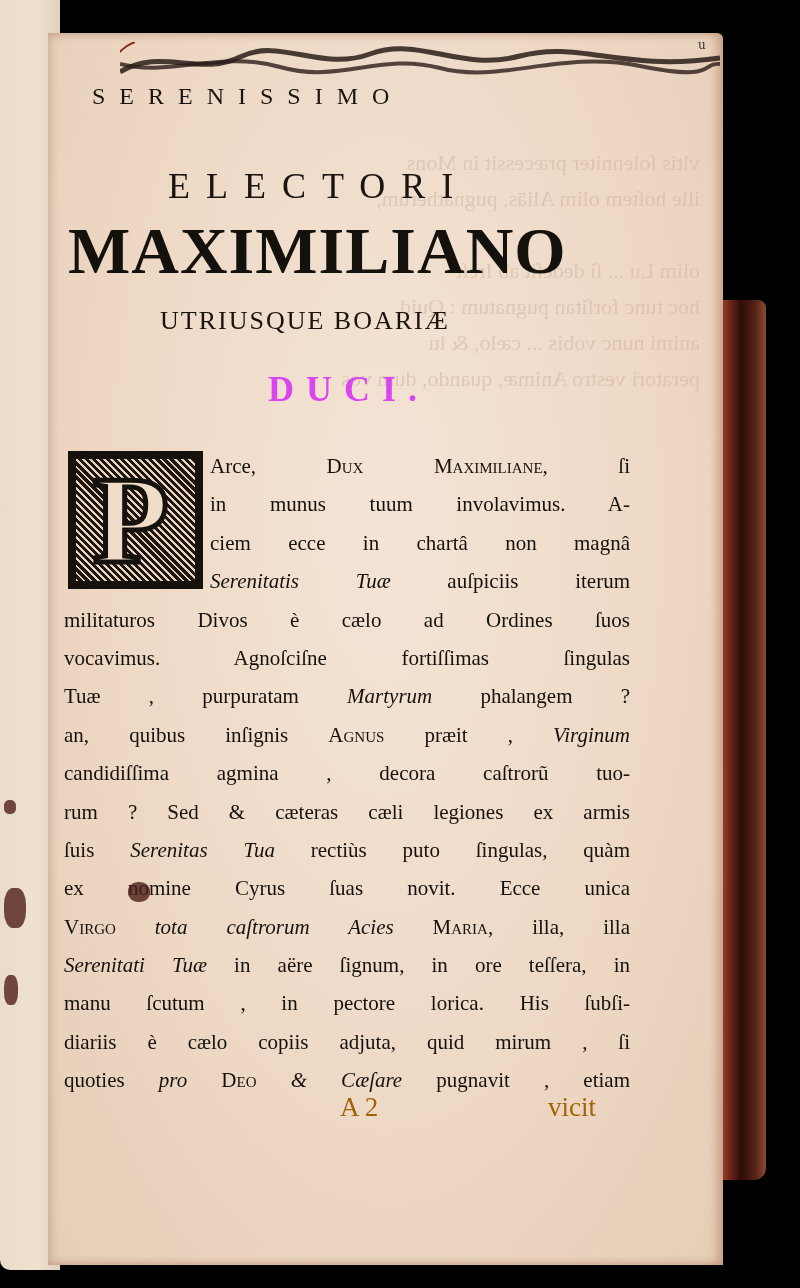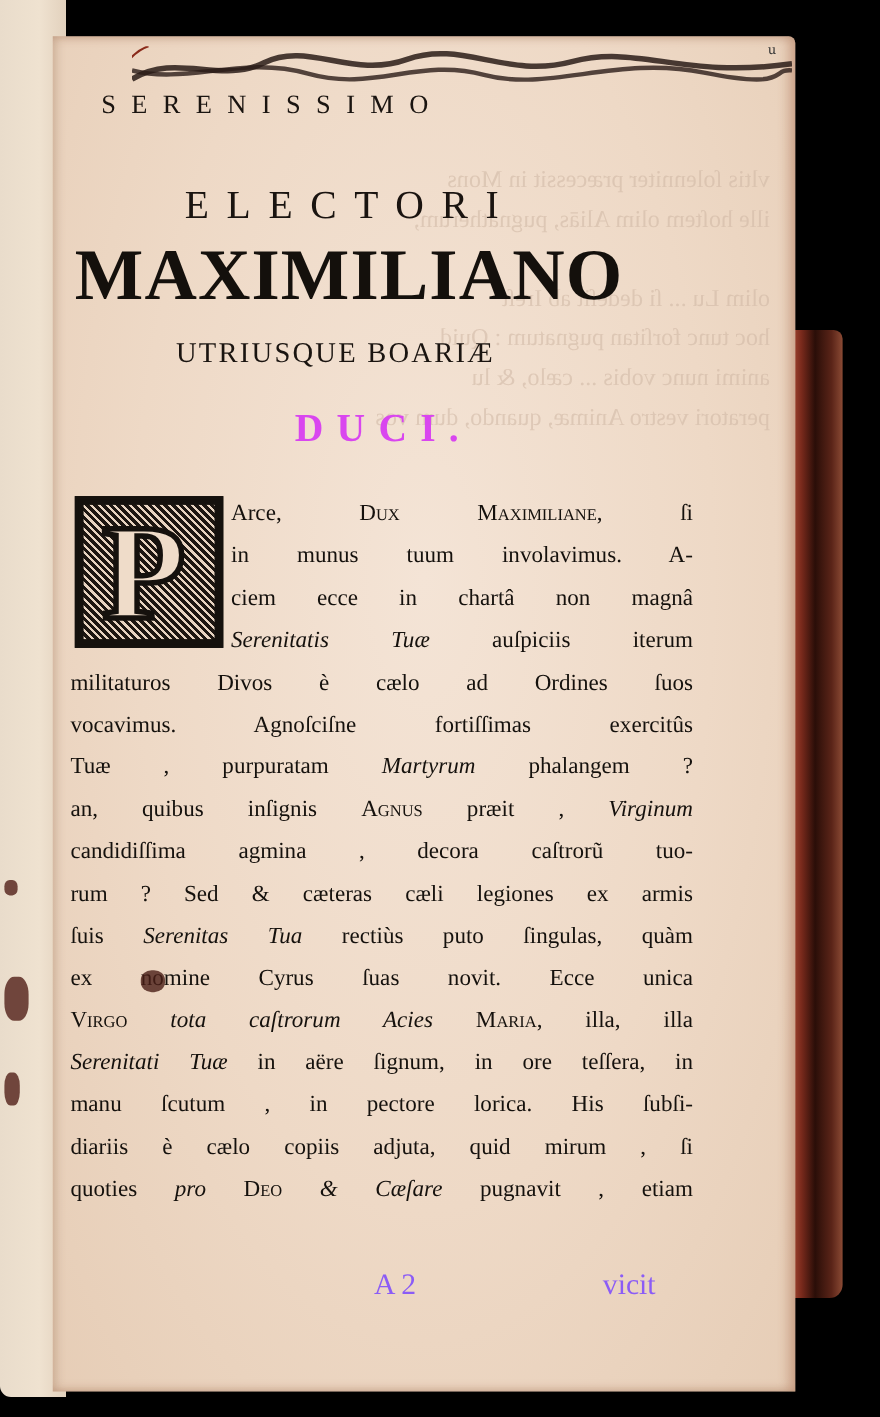--- a/index.html
+++ b/index.html
@@ -69,21 +69,21 @@
   }
   .body-text {
     position:absolute; left:64px; top:447px; width:566px;
     font-family:"Liberation Serif", serif; font-size:21px; line-height:38.4px; color:#15110d;
   }
   .line { white-space:nowrap; text-align:justify; text-align-last:justify; height:38.4px; }
   .indent { padding-left:146px; }
   .it { font-style:italic; }
   .sc { font-variant:small-caps; }
   .catch {
-    position:absolute; top:1152px; font-family:"Liberation Serif", serif; font-size:27px; color:#8b5cf6;
+    position:absolute; top:1092px; font-family:"Liberation Serif", serif; font-size:27px; color:#a16207;
   }
   .stain { position:absolute; background:#4a1e16; border-radius:45%; opacity:.8; }
 </style>
 </head>
 <body>
 
 <div class="left-page">
   <div class="blot" style="top:800px;height:14px;width:12px;"></div>
   <div class="blot" style="top:888px;height:40px;"></div>
   <div class="blot" style="top:975px;height:30px;width:14px;"></div>
@@ -114,21 +114,21 @@
   <div class="inner"></div>
   <div class="letter">P</div>
 </div>
 
 <div class="body-text" id="body-text">
     <div class="line indent"><span>Arce, </span><span class="sc">Dux Maximiliane</span><span>, ſi</span></div>
     <div class="line indent"><span>in munus tuum involavimus. A-</span></div>
     <div class="line indent"><span>ciem ecce in chartâ non magnâ</span></div>
     <div class="line indent"><span class="it">Serenitatis Tuæ</span><span> auſpiciis iterum</span></div>
     <div class="line"><span>militaturos Divos è cælo ad Ordines ſuos</span></div>
-    <div class="line"><span>vocavimus. Agnoſciſne fortiſſimas exercitûs</span></div>
+    <div class="line"><span>vocavimus. Agnoſciſne fortiſſimas ſingulas</span></div>
     <div class="line"><span>Tuæ , purpuratam </span><span class="it">Martyrum</span><span> phalangem ?</span></div>
     <div class="line"><span>an, quibus inſignis </span><span class="sc">Agnus</span><span> præit , </span><span class="it">Virginum</span></div>
     <div class="line"><span>candidiſſima agmina , decora caſtrorũ tuo-</span></div>
     <div class="line"><span>rum ? Sed &amp; cæteras cæli legiones ex armis</span></div>
     <div class="line"><span>ſuis </span><span class="it">Serenitas Tua</span><span> rectiùs puto ſingulas, quàm</span></div>
     <div class="line"><span>ex nomine Cyrus ſuas novit. Ecce unica</span></div>
     <div class="line"><span class="sc">Virgo</span><span class="it"> tota caſtrorum Acies </span><span class="sc">Maria</span><span>, illa, illa</span></div>
     <div class="line"><span class="it">Serenitati Tuæ</span><span> in aëre ſignum, in ore teſſera, in</span></div>
     <div class="line"><span>manu ſcutum , in pectore lorica. His ſubſi-</span></div>
     <div class="line"><span>diariis è cælo copiis adjuta, quid mirum , ſi</span></div>

